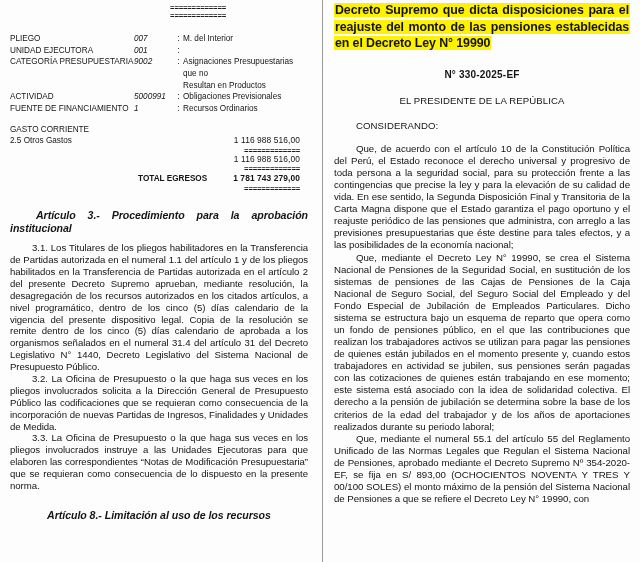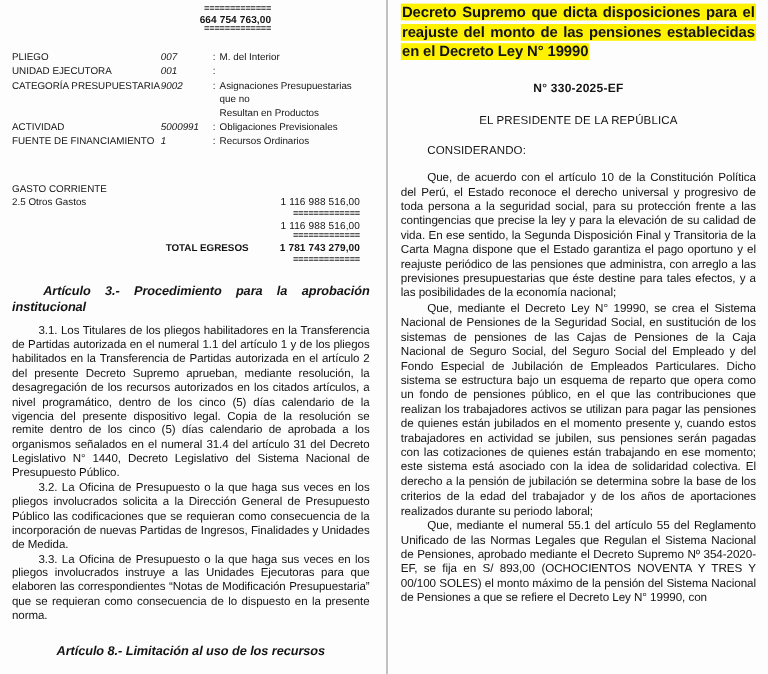--- a/index.html
+++ b/index.html
@@ -68,21 +68,21 @@
     align-items: baseline;
     white-space: nowrap;
   }
   .meta-label { width: 124px; flex: 0 0 124px; }
   .meta-code  { width: 40px; flex: 0 0 40px; text-align: left; font-style: italic; }
   .meta-sep   { width: 9px;  flex: 0 0 9px; text-align: center; }
   .meta-val   { flex: 1 1 auto; white-space: normal; }
   .meta-cont  { padding-left: 173px; }
 
   .gasto {
-    margin-top: 28px;
+    margin-top: 9px;
     font-size: 8.2px;
     line-height: 1.42;
   }
   .gasto-row {
     display: flex;
     align-items: baseline;
     justify-content: space-between;
     padding-right: 8px;
   }
   .gasto-right { text-align: right; padding-right: 8px; line-height: 1.1; }
@@ -172,21 +172,20 @@
 </style>
 </head>
 <body>
 
 <div id="page">
 
   <div class="col-left">
 
     <div class="totals-top">
       <div class="dashrule">=============</div>
-      <div class="amt">664 754 763,00</div>
       <div class="dashrule">=============</div>
     </div>
 
     <div class="meta">
       <div class="meta-row">
         <span class="meta-label">PLIEGO</span>
         <span class="meta-code">007</span>
         <span class="meta-sep">:</span>
         <span class="meta-val">M. del Interior</span>
       </div>

